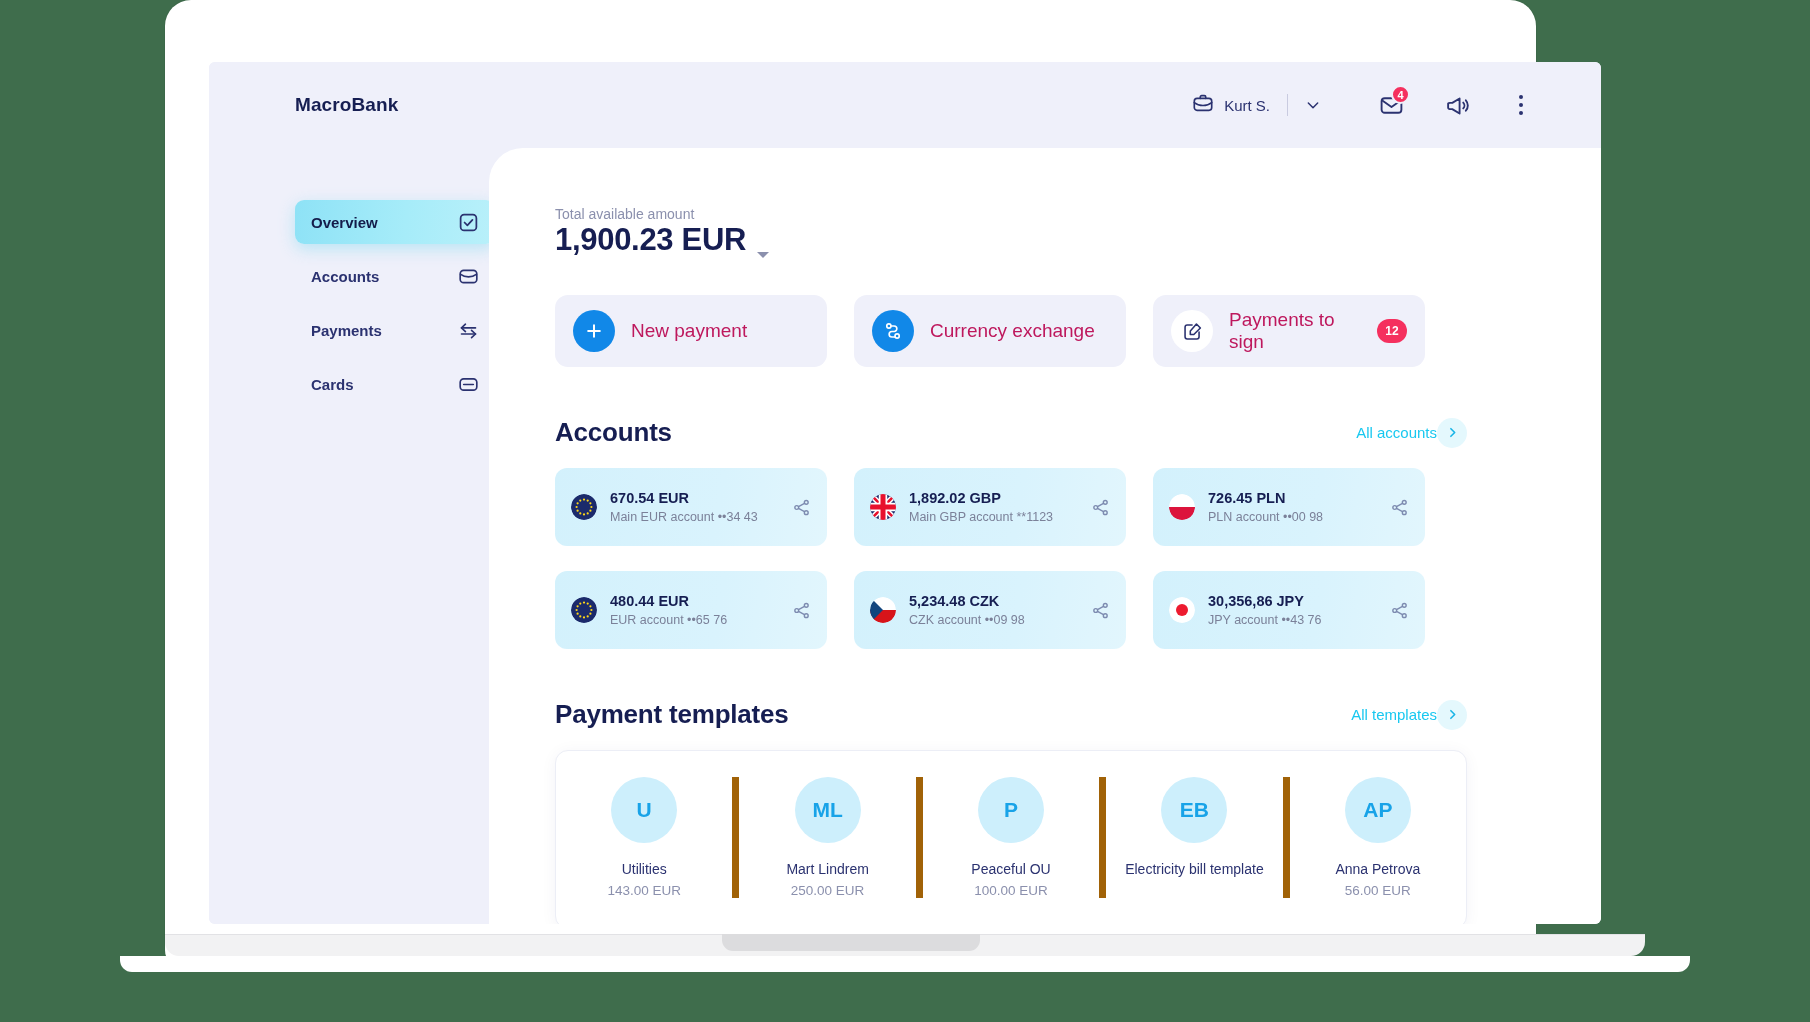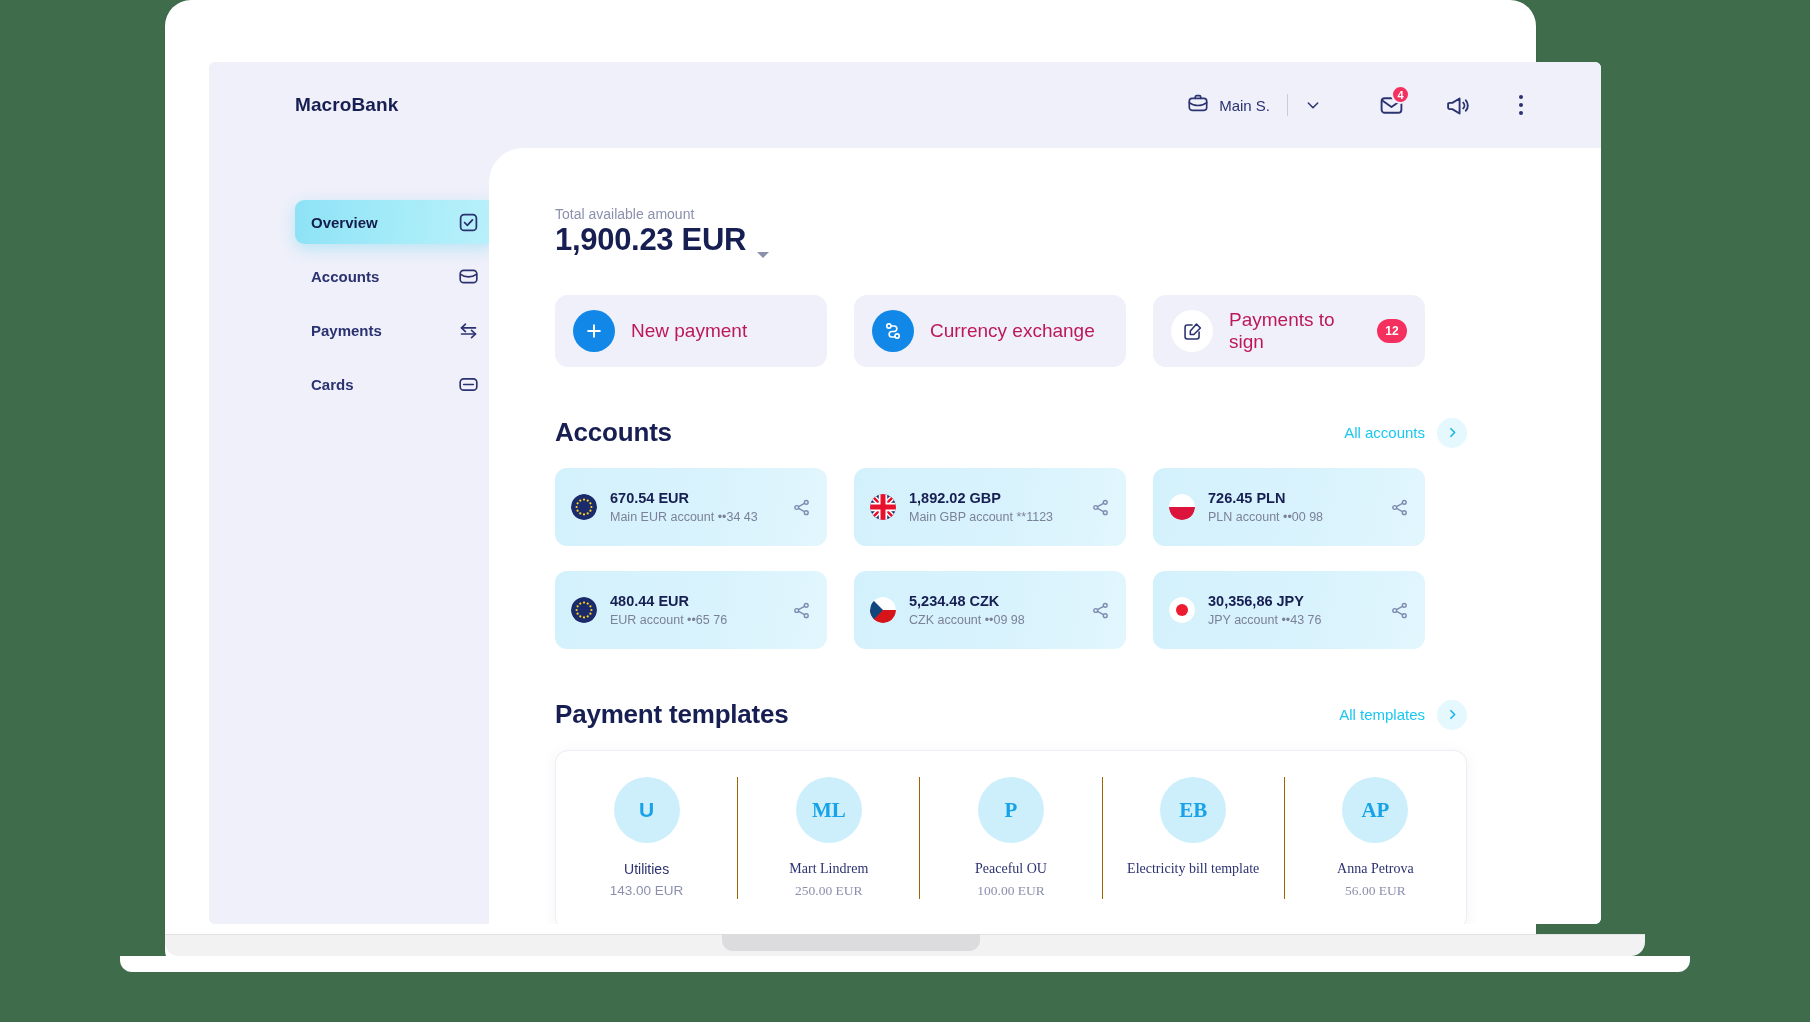--- a/index.html
+++ b/index.html
@@ -162,21 +162,21 @@
     display: flex; align-items: center; justify-content: center;
   }
 
   
   .section-head {
     display: flex; align-items: center;
     width: 912px;
     margin-top: 50px;
   }
   .section-title { font-size: 26px; font-weight: 800; color: #161e52; letter-spacing: -.2px; }
-  .section-link-wrap { margin-left: auto; display: flex; align-items: center; gap: 12px; }
+  .section-link-wrap { margin-left: auto; display: flex; align-items: center; }
   .section-link { font-size: 15px; color: #18c8f0; font-weight: 500; }
   .round-arrow {
     width: 30px; height: 30px; border-radius: 50%;
     background: #e4f8fd; color: #18b4e6;
     display: flex; align-items: center; justify-content: center;
   }
 
   
   #accounts-grid {
     display: grid;
@@ -207,21 +207,21 @@
     border-radius: 13px;
     box-shadow: 0 2px 16px rgba(30,40,90,.05);
     display: flex;
     padding: 26px 0 30px 0;
   }
   .tpl {
     flex: 1;
     display: flex; flex-direction: column; align-items: center;
     padding: 0 8px;
   }
-  .tpl + .tpl { border-left: 1px solid #a16207; font-family: Liberation Serif, serif; }
+  .tpl + .tpl { border-left: 7px solid #a16207; }
   .tpl-avatar {
     width: 66px; height: 66px; border-radius: 50%;
     background: #cdeffc;
     display: flex; align-items: center; justify-content: center;
     color: #18a3e8; font-size: 21px; font-weight: 800;
     margin-bottom: 17px;
   }
   .tpl-name { font-size: 14px; color: #2b3270; text-align: center; line-height: 1.35; }
   .tpl-amount { font-size: 13.5px; color: #8b90ad; margin-top: 4px; text-align: center; }
 </style>
@@ -238,21 +238,21 @@
         <div id="topbar-right">
 
           <div class="user-chip">
             <span>
               <svg width="22" height="22" viewBox="0 0 24 24" fill="none" stroke="currentColor" stroke-width="1.8" stroke-linecap="round" stroke-linejoin="round">
                 <rect x="2.5" y="7" width="19" height="13" rx="3"></rect>
                 <path d="M9 7V5.5A1.5 1.5 0 0 1 10.5 4h3A1.5 1.5 0 0 1 15 5.5V7"></path>
                 <path d="M2.5 11.5c3 2.5 6.2 3.2 9.5 3.2s6.5-.7 9.5-3.2"></path>
               </svg>
             </span>
-            <span class="user-name">Main S.</span>
+            <span class="user-name">Kurt S.</span>
           </div>
 
           <div class="v-sep"></div>
 
           <span class="chev">
             <svg width="16" height="16" viewBox="0 0 24 24" fill="none" stroke="currentColor" stroke-width="2.2" stroke-linecap="round" stroke-linejoin="round">
                 <polyline points="5 9 12 16 19 9"></polyline>
               </svg>
           </span>
 

